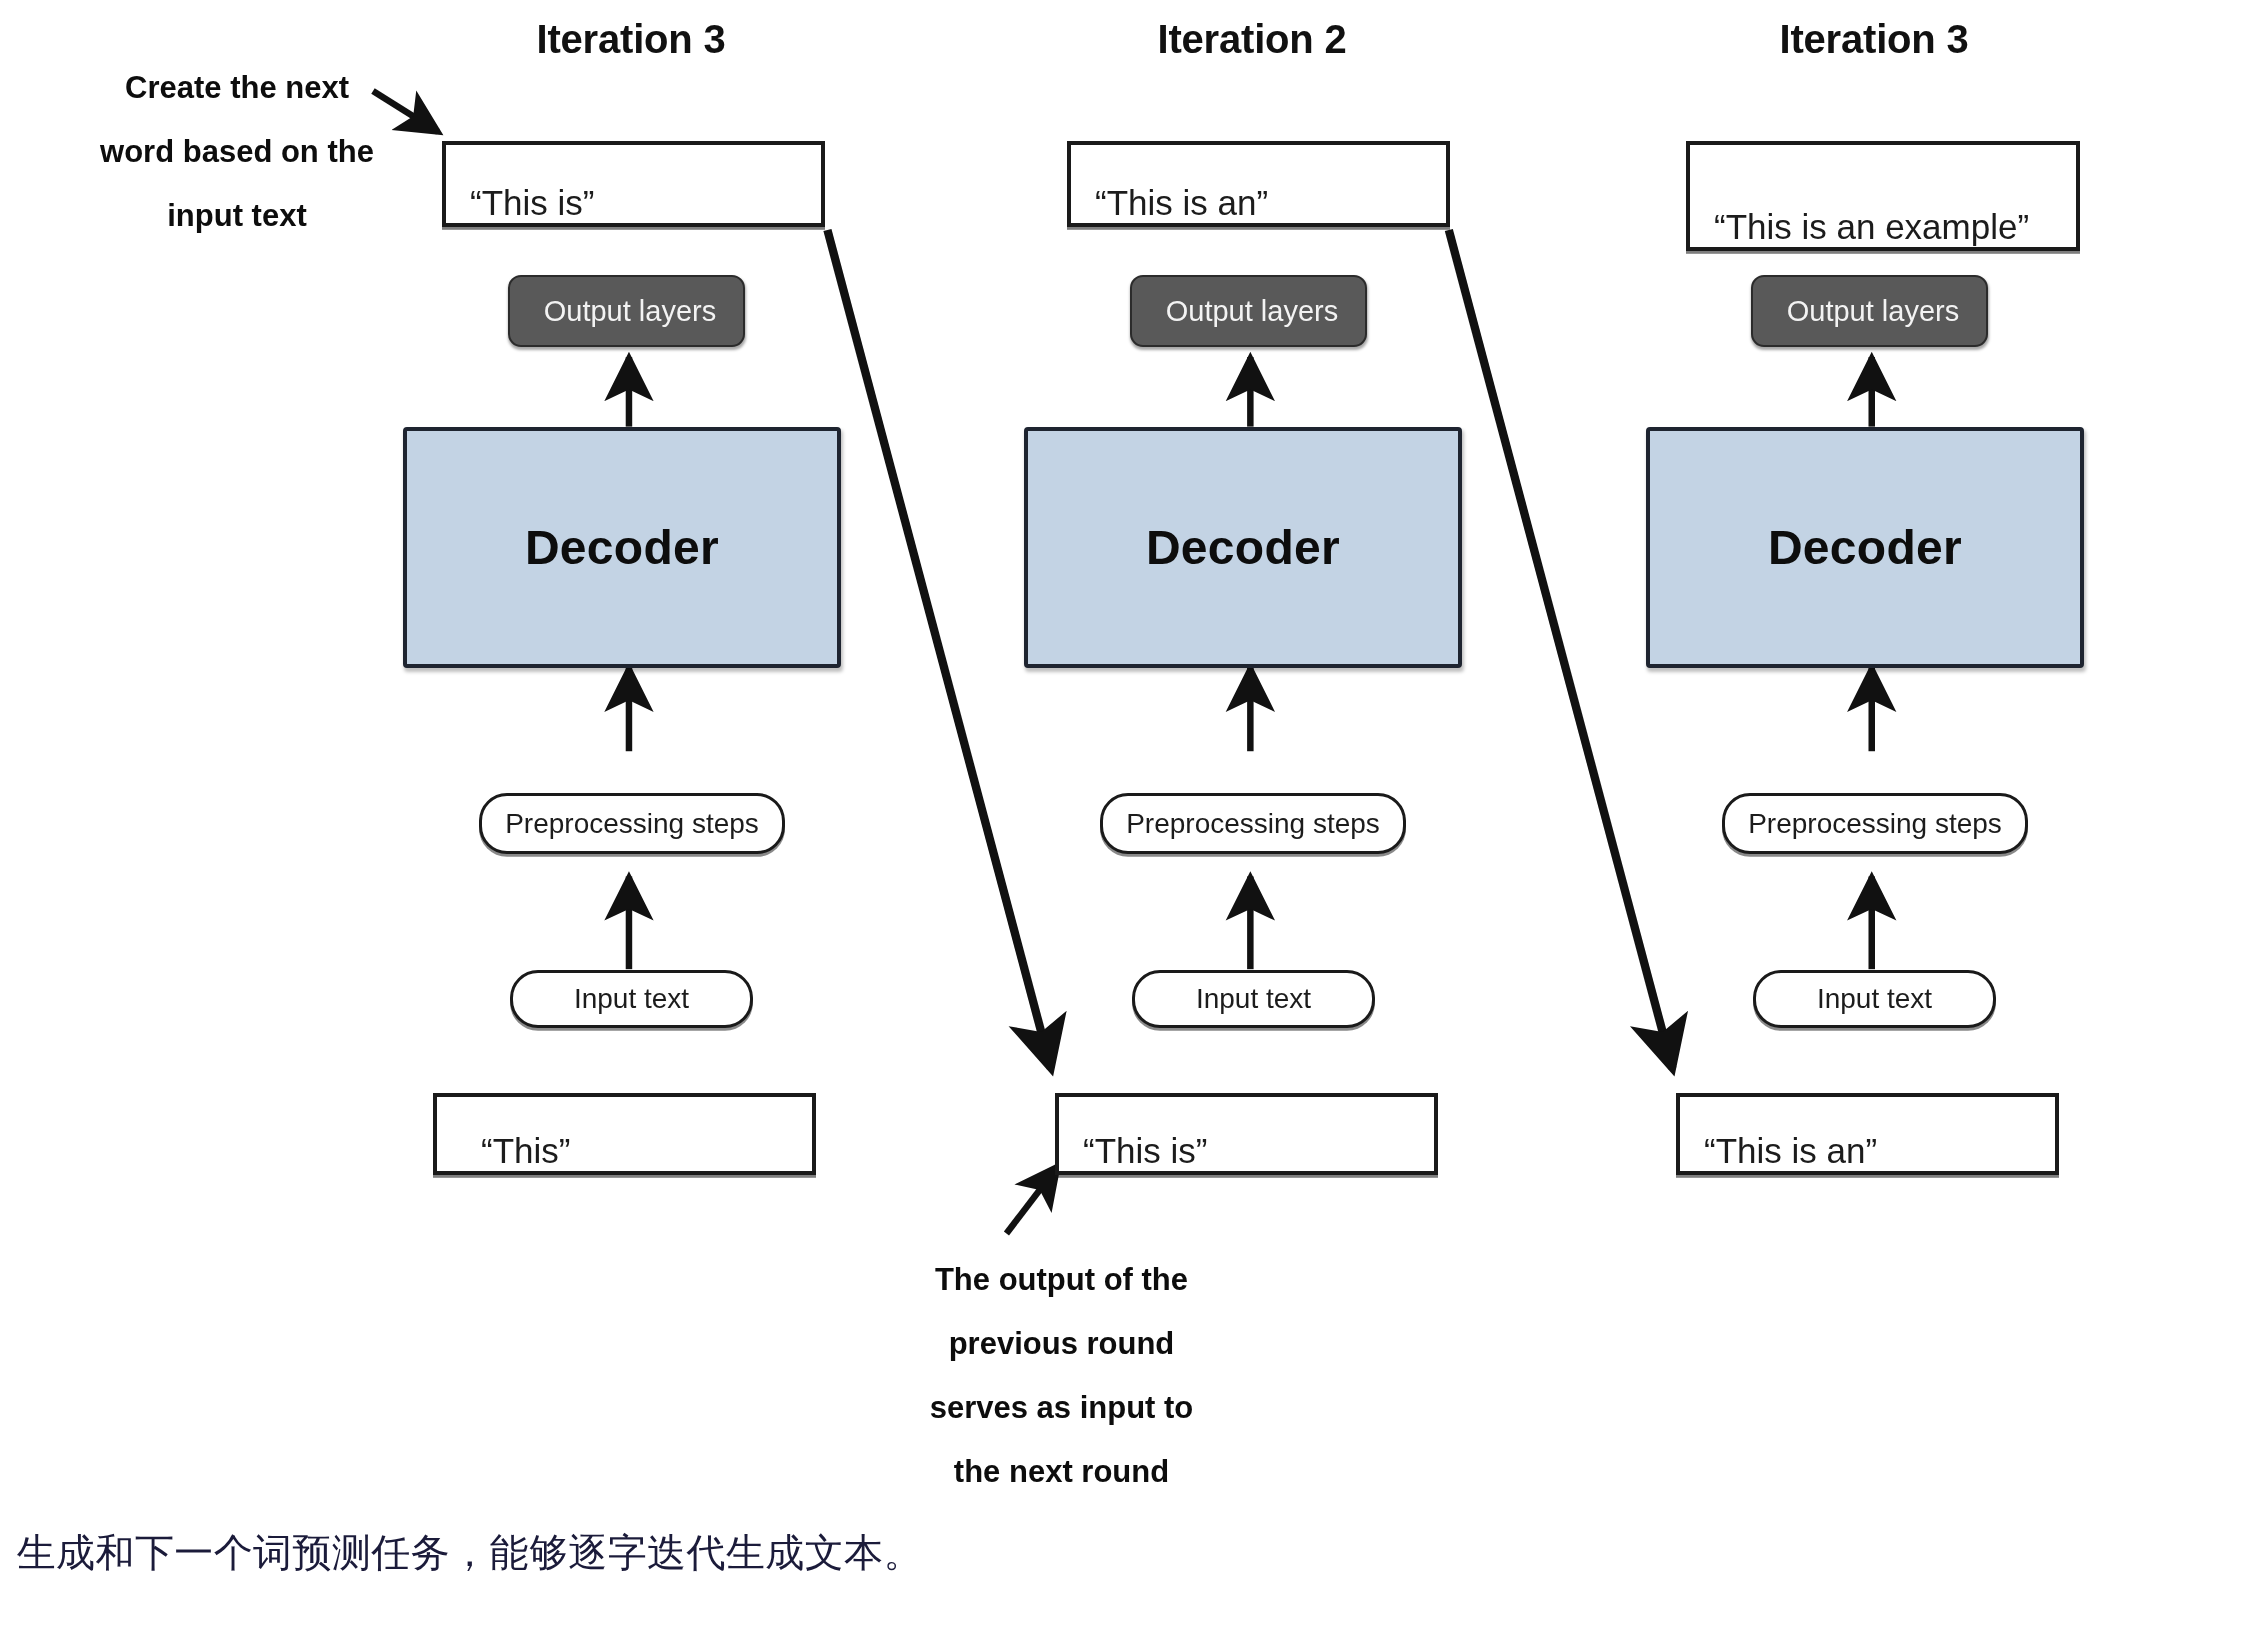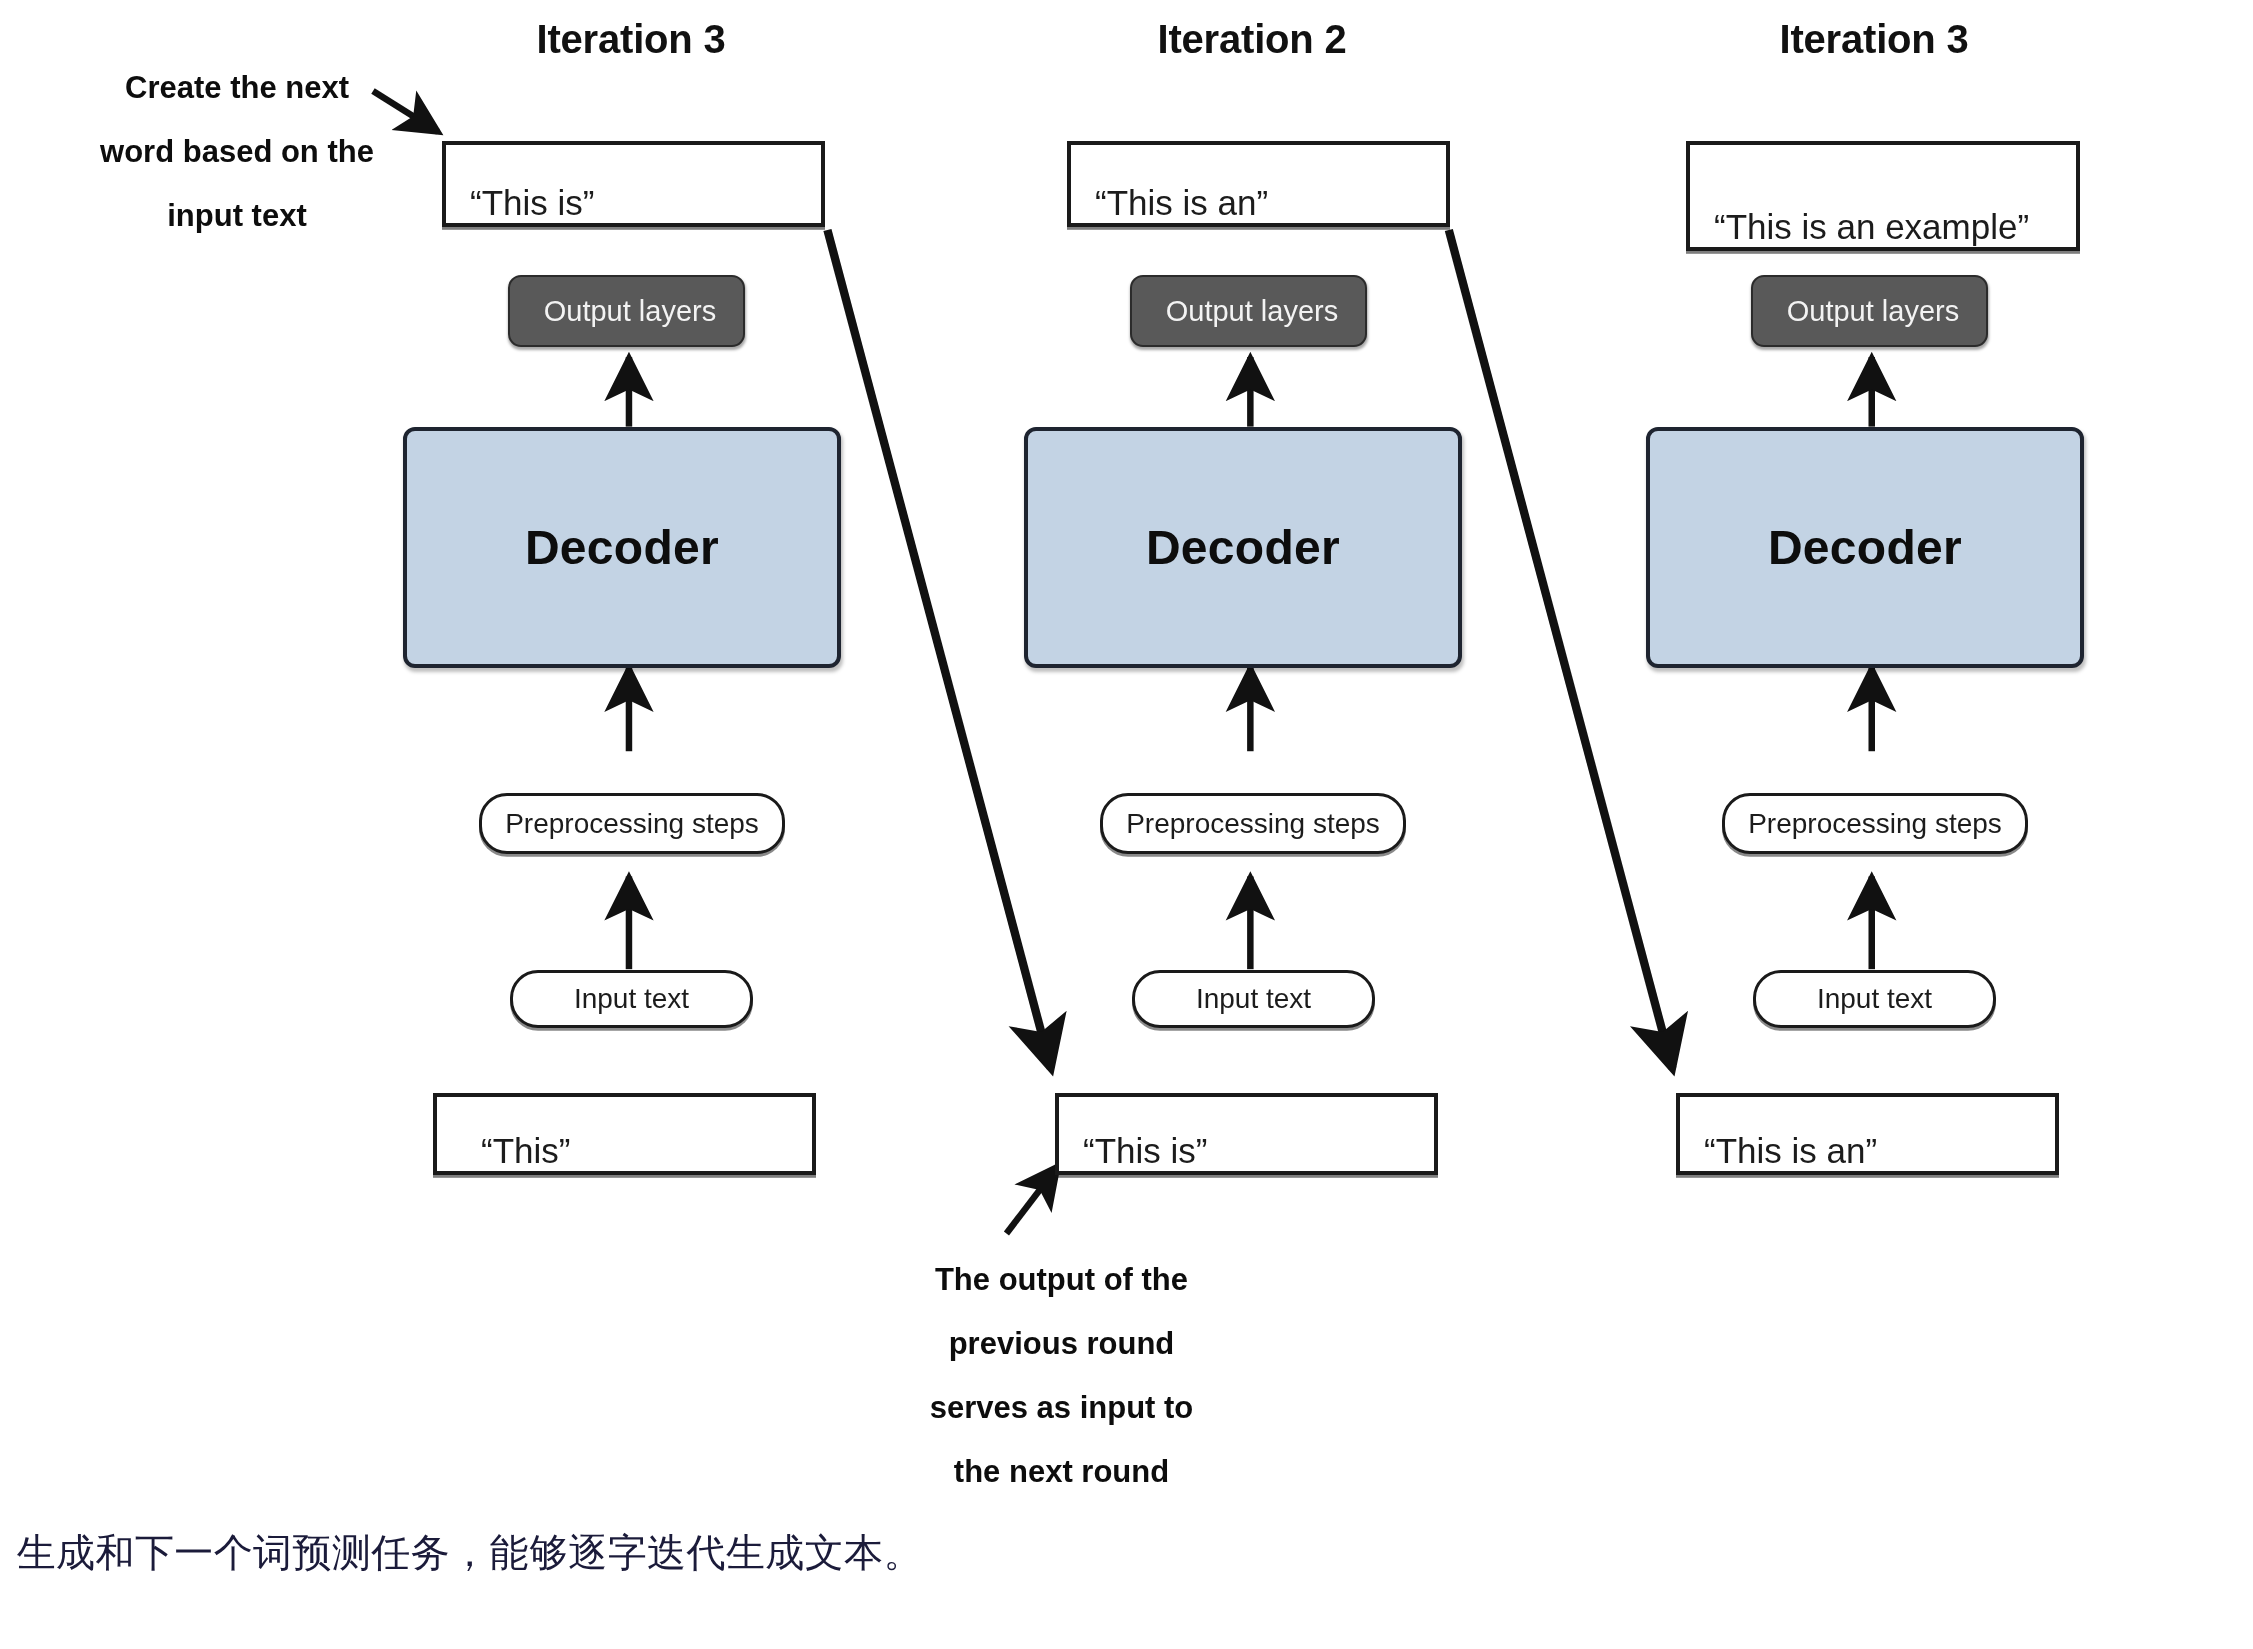--- a/index.html
+++ b/index.html
@@ -67,21 +67,21 @@
     font-size: 29px;
     color: #f3f3f3;
     white-space: nowrap;
     margin-left: 7px;
   }
 
   
   .decoder {
     background: #c3d3e4;
     border: 4.6px solid #1e2430;
-    border-radius: 12px;
+    border-radius: 4px;
     display: flex;
     align-items: center;
     justify-content: center;
     box-shadow: 1.9px 3.7px 3.7px rgba(0,0,0,0.25);
   }
   .decoder span {
     font-family: "Liberation Sans", sans-serif;
     font-weight: bold;
     font-size: 48px;
     color: #0d0d0d;

